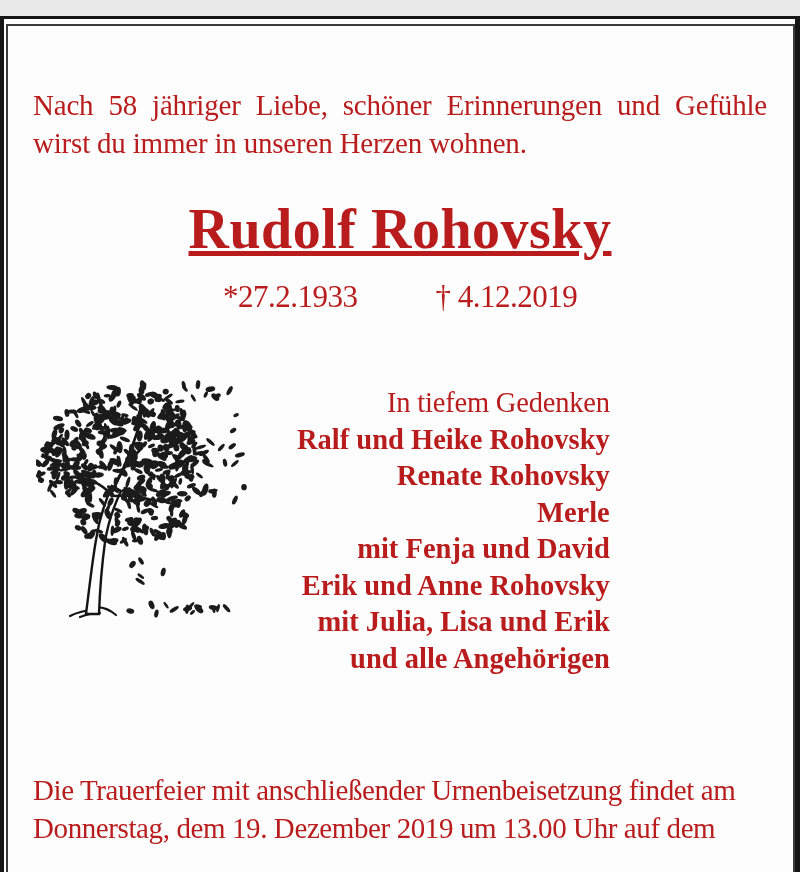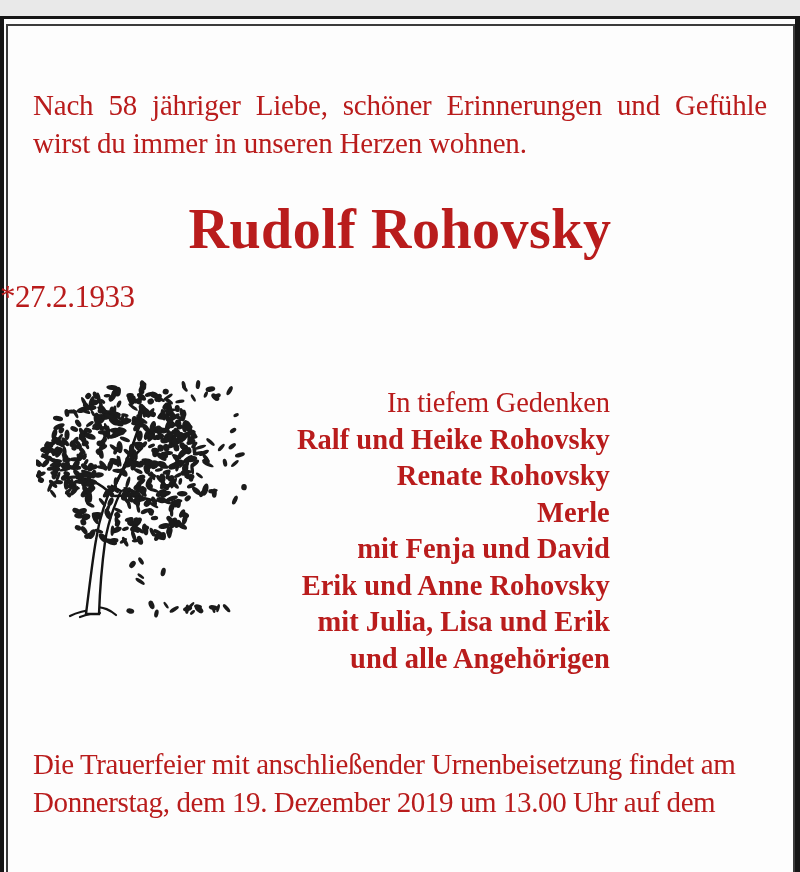--- a/index.html
+++ b/index.html
@@ -26,56 +26,58 @@
   .epitaph{
     position:absolute;left:33px;top:71px;width:734px;
     font-size:29px;line-height:37.5px;letter-spacing:-0.2px;
   }
   .epitaph .full{text-align:justify;text-align-last:justify;}
   .deceased{
     position:absolute;left:0;right:0;top:180px;
     text-align:center;
     font-size:56px;font-weight:700;letter-spacing:0.5px;
     line-height:1.2;
+    text-decoration:underline;
   }
   .dates{
     position:absolute;left:0;right:0;top:261px;
     display:flex;justify-content:center;gap:78px;
-    font-size:31px;letter-spacing:-0.5px;line-height:40px;flex-direction:column;
+    font-size:31px;letter-spacing:-0.5px;line-height:40px;
   }
   .tree{
     position:absolute;left:36px;top:352px;width:228px;height:252px;
   }
   .memorial{
     position:absolute;left:297px;top:369px;
     font-size:28.5px;line-height:36.5px;letter-spacing:-0.2px;text-align:right;
   }
   .memorial .bold{font-weight:700;letter-spacing:0;}
   .funeral{
-    position:absolute;left:33px;top:729px;width:740px;
+    position:absolute;left:33px;top:755px;width:740px;
     font-size:29px;line-height:38px;letter-spacing:-0.4px;
   }
   .funeral div{white-space:nowrap;}
 </style>
 </head>
 <body>
 
 <div class="page">
   <div class="frame-outer"></div>
   <div class="frame-inner"></div>
 
   <div class="epitaph">
     <div class="full">Nach 58 jähriger Liebe, schöner Erinnerungen und Gefühle</div>
     <div>wirst du immer in unseren Herzen wohnen.</div>
   </div>
 
   <div class="deceased">Rudolf Rohovsky</div>
 
   <div class="dates">
     <span>*27.2.1933</span>
+    <span>† 4.12.2019</span>
   </div>
 
   <svg class="tree" viewBox="0 0 228 252" xmlns="http://www.w3.org/2000/svg" aria-hidden="true">
 
     <g stroke="#141414" stroke-width="2.2" fill="none" stroke-linecap="round">
       <path d="M34 248 C44 243 52 242 60 241"></path>
       <path d="M80 247 C73 241 68 240 62 239"></path>
       <path d="M44 249 C52 246 58 245 64 245"></path>
     </g>
 

